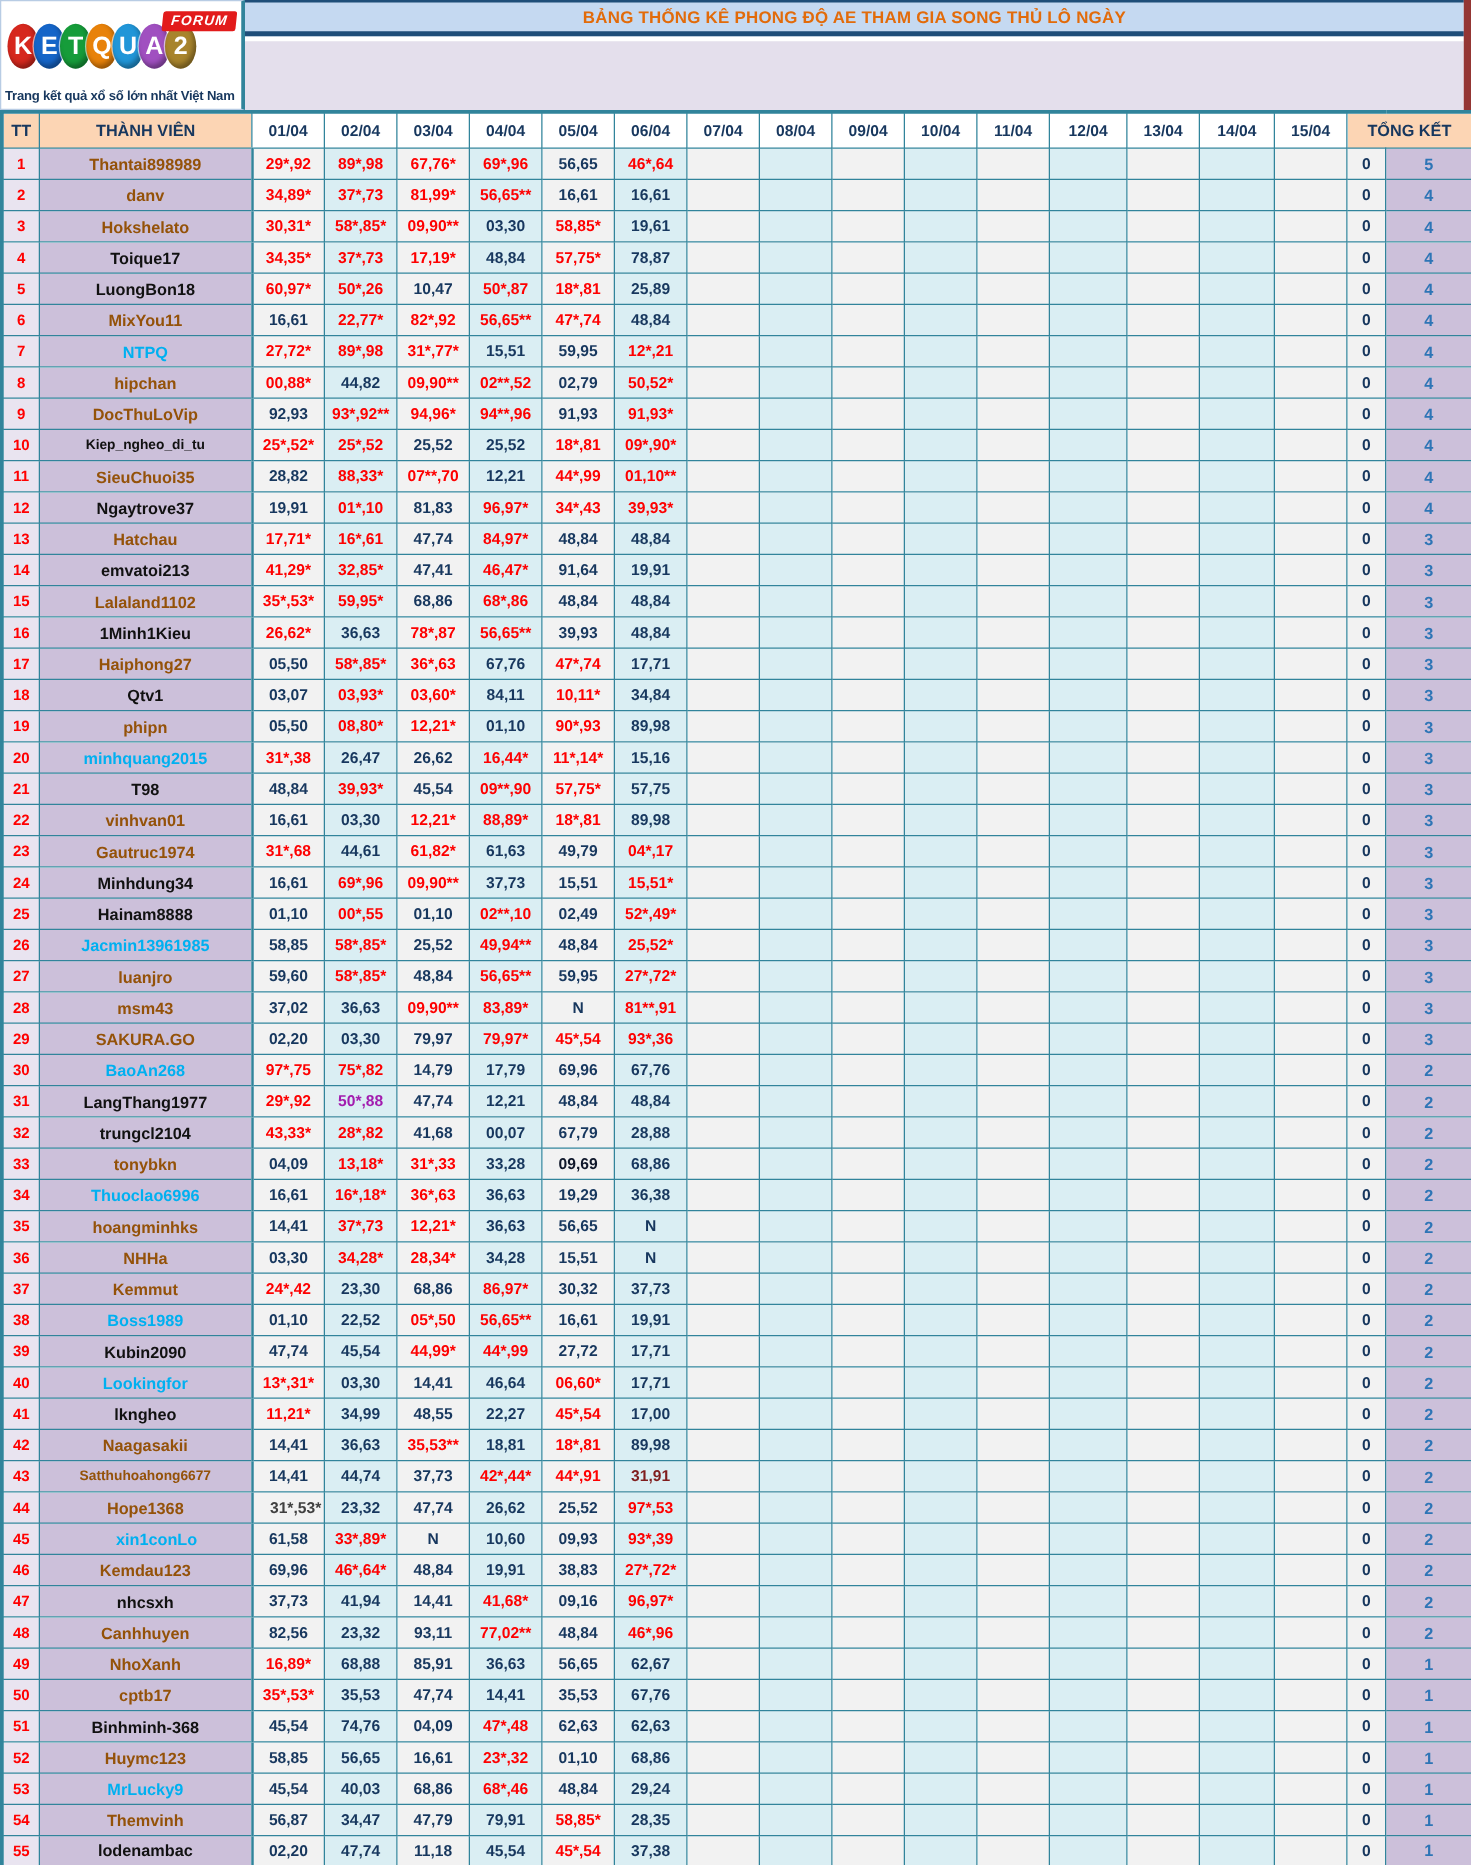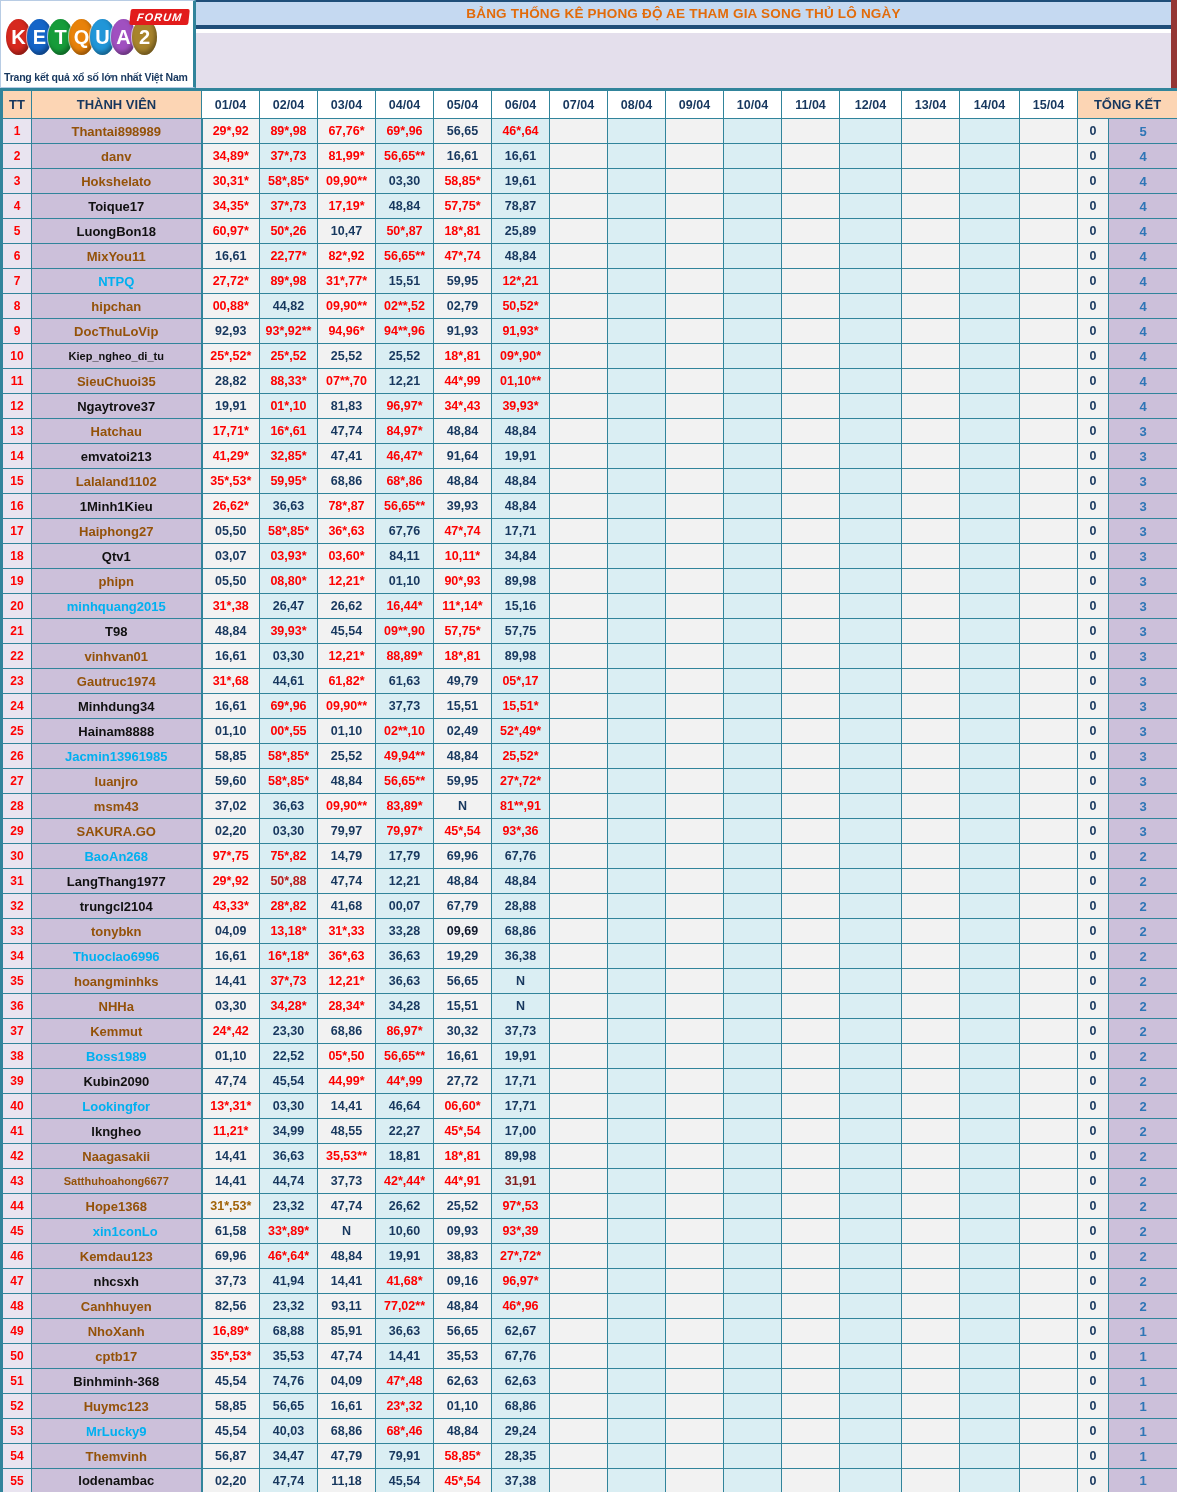--- a/index.html
+++ b/index.html
@@ -594,21 +594,21 @@
             <td class="c-total">3</td>
           </tr>
           <tr>
             <td class="c-tt">23</td>
             <td class="c-member" style="color: rgb(148, 82, 9);">Gautruc1974</td>
             <td class="c-val bg-odd" style="color: rgb(254, 0, 0); border-left: 2px solid rgb(49, 132, 155);">31*,68</td>
             <td class="c-val bg-even" style="color: rgb(23, 55, 94);">44,61</td>
             <td class="c-val bg-odd" style="color: rgb(254, 0, 0);">61,82*</td>
             <td class="c-val bg-even" style="color: rgb(23, 55, 94);">61,63</td>
             <td class="c-val bg-odd" style="color: rgb(23, 55, 94);">49,79</td>
-            <td class="c-val bg-even" style="color: rgb(254, 0, 0);">05*,17</td>
+            <td class="c-val bg-even" style="color: rgb(254, 0, 0);">04*,17</td>
             <td class="bg-odd"></td>
             <td class="bg-even"></td>
             <td class="bg-odd"></td>
             <td class="bg-even"></td>
             <td class="bg-odd"></td>
             <td class="bg-even"></td>
             <td class="bg-odd"></td>
             <td class="bg-even"></td>
             <td class="bg-odd"></td>
             <td class="c-zero">0</td>
@@ -758,21 +758,21 @@
             <td class="bg-odd"></td>
             <td class="bg-even"></td>
             <td class="bg-odd"></td>
             <td class="c-zero">0</td>
             <td class="c-total">2</td>
           </tr>
           <tr>
             <td class="c-tt">31</td>
             <td class="c-member" style="color: rgb(17, 17, 17);">LangThang1977</td>
             <td class="c-val bg-odd" style="color: rgb(254, 0, 0); border-left: 2px solid rgb(49, 132, 155);">29*,92</td>
-            <td class="c-val bg-even" style="color: #b91c1c;">50*,88</td>
+            <td class="c-val bg-even" style="color: #a21caf;">50*,88</td>
             <td class="c-val bg-odd" style="color: rgb(23, 55, 94);">47,74</td>
             <td class="c-val bg-even" style="color: rgb(23, 55, 94);">12,21</td>
             <td class="c-val bg-odd" style="color: rgb(23, 55, 94);">48,84</td>
             <td class="c-val bg-even" style="color: rgb(23, 55, 94);">48,84</td>
             <td class="bg-odd"></td>
             <td class="bg-even"></td>
             <td class="bg-odd"></td>
             <td class="bg-even"></td>
             <td class="bg-odd"></td>
             <td class="bg-even"></td>
@@ -1030,21 +1030,21 @@
             <td class="bg-even"></td>
             <td class="bg-odd"></td>
             <td class="bg-even"></td>
             <td class="bg-odd"></td>
             <td class="c-zero">0</td>
             <td class="c-total">2</td>
           </tr>
           <tr>
             <td class="c-tt">44</td>
             <td class="c-member" style="color: rgb(148, 82, 9);">Hope1368</td>
-            <td class="c-val bg-odd" style="color: #a16207; border-left: 2px solid rgb(49, 132, 155);">31*,53*</td>
+            <td class="c-val bg-odd" style="color: #404040; border-left: 2px solid rgb(49, 132, 155); text-align: right;">31*,53*</td>
             <td class="c-val bg-even" style="color: rgb(23, 55, 94);">23,32</td>
             <td class="c-val bg-odd" style="color: rgb(23, 55, 94);">47,74</td>
             <td class="c-val bg-even" style="color: rgb(23, 55, 94);">26,62</td>
             <td class="c-val bg-odd" style="color: rgb(23, 55, 94);">25,52</td>
             <td class="c-val bg-even" style="color: rgb(254, 0, 0);">97*,53</td>
             <td class="bg-odd"></td>
             <td class="bg-even"></td>
             <td class="bg-odd"></td>
             <td class="bg-even"></td>
             <td class="bg-odd"></td>

